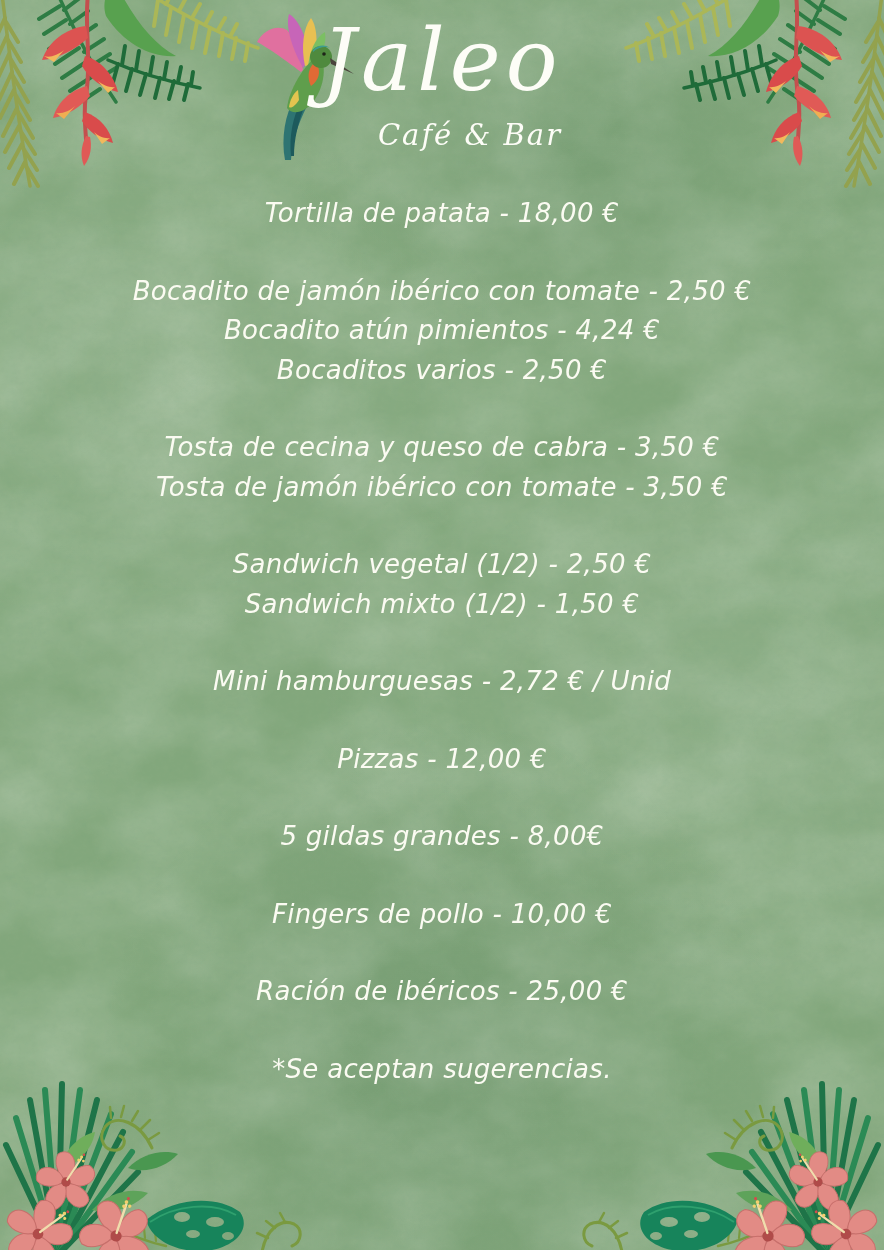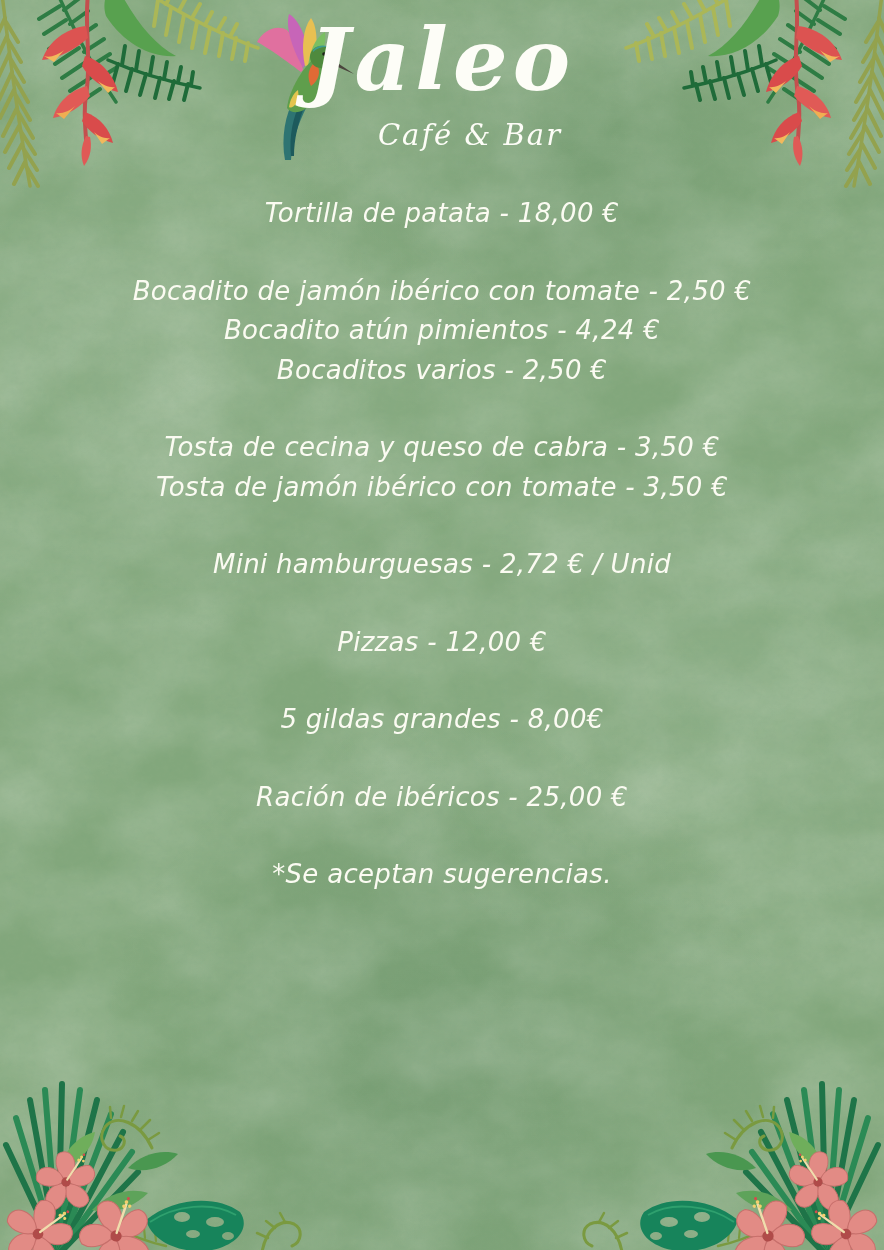--- a/index.html
+++ b/index.html
@@ -21,21 +21,21 @@
   .corner.tr{top:0;right:0;transform:scaleX(-1);}
   .corner.bl{bottom:0;left:0;}
   .corner.br{bottom:0;right:0;transform:scaleX(-1);}
   .bird{position:absolute;left:255px;top:12px;pointer-events:none;}
   .brand-name{
     position:absolute;top:0;left:0;width:884px;
     text-align:center;
     margin:0;
     font-family:"DejaVu Serif", serif;
     font-style:italic;
-    font-weight:bold;
+    font-weight:normal;
     font-size:86px;
     line-height:120px;
     letter-spacing:5px;
     color:#fdfdf7;
   }
   .brand-tagline{
     position:absolute;top:118px;left:266px;width:296px;
     text-align:right;
     font-family:"DejaVu Serif", serif;
     font-style:italic;
@@ -201,29 +201,36 @@
     <section class="menu-group">
       <div class="menu-line">Bocadito de jamón ibérico con tomate - 2,50 €</div>
       <div class="menu-line">Bocadito atún pimientos - 4,24 €</div>
       <div class="menu-line">Bocaditos varios - 2,50 €</div>
     </section>
     <section class="menu-group">
       <div class="menu-line">Tosta de cecina y queso de cabra - 3,50 €</div>
       <div class="menu-line">Tosta de jamón ibérico con tomate - 3,50 €</div>
     </section>
     <section class="menu-group">
+      <div class="menu-line">Sandwich vegetal (1/2) - 2,50 €</div>
+      <div class="menu-line">Sandwich mixto (1/2) - 1,50 €</div>
+    </section>
+    <section class="menu-group">
       <div class="menu-line">Mini hamburguesas - 2,72 € / Unid</div>
     </section>
     <section class="menu-group">
       <div class="menu-line">Pizzas - 12,00 €</div>
     </section>
     <section class="menu-group">
       <div class="menu-line">5 gildas grandes - 8,00€</div>
     </section>
     <section class="menu-group">
+      <div class="menu-line">Fingers de pollo - 10,00 €</div>
+    </section>
+    <section class="menu-group">
       <div class="menu-line">Ración de ibéricos - 25,00 €</div>
     </section>
     <section class="menu-group">
       <div class="menu-line">*Se aceptan sugerencias.</div>
     </section>
   </main>
 
 </div>
 
 </body></html>

